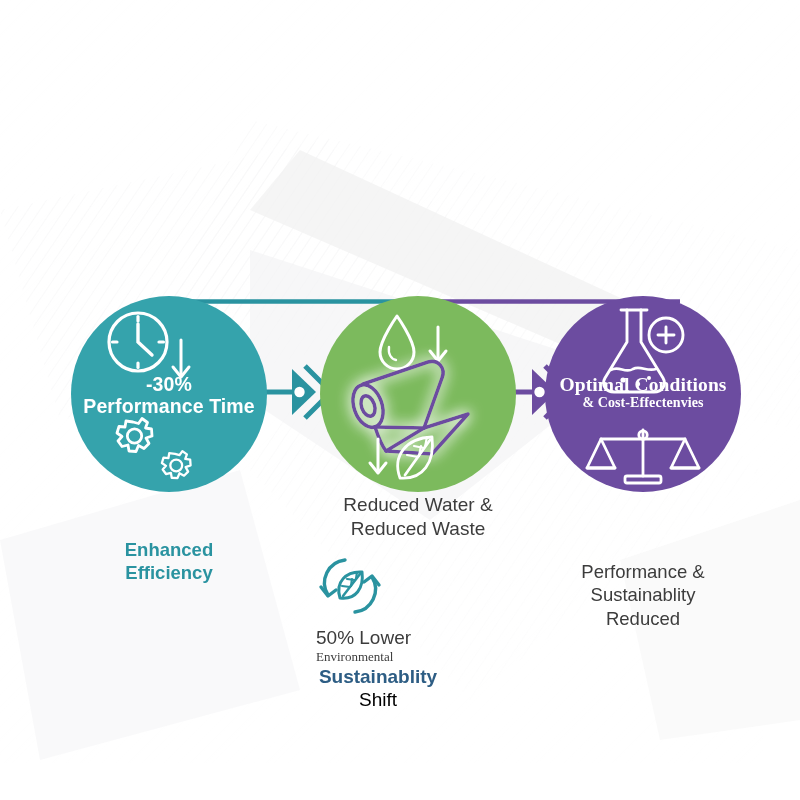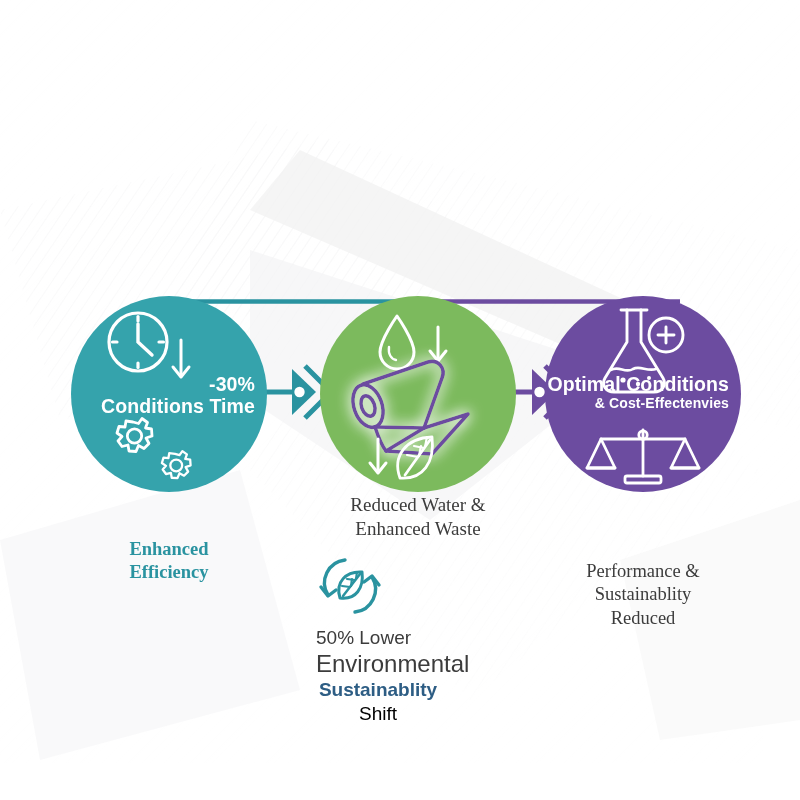--- a/index.html
+++ b/index.html
@@ -45,34 +45,33 @@
   .node-purple { background: #6c4ca0; }
 
   .node-inner {
     position: absolute;
     inset: 0;
   }
 
   .node-text {
     position: absolute;
     left: 0;
-    right: 12px;
-    text-align: right;
+    right: 0;
+    text-align: center;
     color: #ffffff;
     font-weight: 600;
     letter-spacing: 0.1px;
     line-height: 1.18;
   }
 
   
   .caption {
     position: absolute;
     text-align: center;
     line-height: 1.26;
-    font-family: Liberation Serif, serif;
   }
   .cap-teal  { color: #2a93a0; font-weight: 600; text-align: center; }
   .cap-dark  { color: #3c3c3c; font-weight: 400; }
 
   .sust-row {
     position: absolute;
     display: flex;
     align-items: flex-start;
     flex-direction: column;
   }
@@ -172,21 +171,21 @@
         <g transform="translate(104,176) scale(0.82)">
           <path d="M 0,-22 L 5.5,-20.5 L 9,-25.5 L 14.5,-21.5 L 12.5,-16 L 18.5,-15 L 19,-8 L 13,-6
                    L 16,-0.5 L 11,4.5 L 5.5,1.5 L 3,7.5 L -4,7 L -5,1 L -11,2.5 L -15,-3 L -11,-7.5
                    L -16,-11 L -14,-17.5 L -8,-17 L -7,-23 Z"></path>
           <circle cx="1.5" cy="-8" r="7.2"></circle>
         </g>
       </g>
     </svg>
 
     <div class="node-text" style="top:77px; font-size:19.5px;">-30%</div>
-    <div class="node-text" style="top:99px; font-size:19.5px;">Conditions Time</div>
+    <div class="node-text" style="top:99px; font-size:19.5px;">Performance Time</div>
   </div>
 
   <div class="node node-green" style="left:320px; top:296px; width:196px; height:196px;">
 
     <svg class="node-inner" viewBox="0 0 196 196" aria-hidden="true">
       <defs>
         <filter id="rollglow" x="-45%" y="-45%" width="190%" height="190%">
           <feGaussianBlur stdDeviation="7" result="b"></feGaussianBlur>
           <feFlood flood-color="#ffffff" flood-opacity="0.95"></feFlood>
           <feComposite in2="b" operator="in" result="g"></feComposite>
@@ -226,21 +225,21 @@
         <path d="M 80 182 C 72 160 86 142 112 141 C 115 166 103 184 80 182 Z"></path>
         <path d="M 110 144 L 85 179"></path>
         <path d="M 104 152 L 94 150" stroke-width="2.2"></path>
         <path d="M 98 161 L 87 159" stroke-width="2.2"></path>
         <path d="M 105 151 L 107 141" stroke-width="2.2"></path>
         <path d="M 99 160 L 101 150" stroke-width="2.2"></path>
       </g>
     </svg>
   </div>
 
-  <div class="node node-purple" style="left:545px; top:296px; width:196px; height:196px;">
+  <div class="node node-purple" style="left:545px; top:296px; width:196px; height:196px;font-family:Liberation Serif, serif;">
 
     <svg class="node-inner" viewBox="0 0 196 196" aria-hidden="true">
 
       <g stroke="#ffffff" stroke-width="2.9" fill="none" stroke-linejoin="round" stroke-linecap="round">
         <line x1="76" y1="14" x2="102" y2="14"></line>
         <path d="M 82 14 L 82 46 L 60 82 C 56 89 61 96 69 96 L 109 96 C 117 96 122 89 118 82 L 96 46 L 96 14"></path>
         <path d="M 66 74 C 74 69 80 78 88 73 C 95 69 102 76 111 73" stroke-width="2.6"></path>
         <circle cx="78" cy="84" r="2.6" fill="#ffffff" stroke="none"></circle>
         <circle cx="93" cy="88" r="2.2" fill="#ffffff" stroke="none"></circle>
         <circle cx="104" cy="82" r="2" fill="#ffffff" stroke="none"></circle>
@@ -265,21 +264,21 @@
     <div class="node-text" style="top:99px; font-size:14px;">&amp; Cost-Effectenvies</div>
   </div>
 
   <div class="caption cap-teal" style="left:71px; top:538px; width:196px; font-size:18.5px;">
     <div>Enhanced</div>
     <div>Efficiency</div>
   </div>
 
   <div class="caption cap-dark" style="left:310px; top:493px; width:216px; font-size:19px;">
     <div>Reduced Water &amp;</div>
-    <div>Enhanced Waste</div>
+    <div>Reduced Waste</div>
   </div>
 
   <div class="caption cap-dark" style="left:545px; top:560px; width:196px; font-size:18.5px;">
     <div>Performance &amp;</div>
     <div>Sustainablity</div>
     <div>Reduced</div>
   </div>
 
   <div class="sust-row" style="left:312px; top:548px;">
 
@@ -294,19 +293,19 @@
         <path d="M 48 26 L 31 48" stroke-width="2.5"></path>
         <path d="M 43 32 L 35 31" stroke-width="2.2"></path>
         <path d="M 38 39 L 30 38" stroke-width="2.2"></path>
         <path d="M 44 31 L 45 24" stroke-width="2.2"></path>
         <path d="M 39 38 L 40 31" stroke-width="2.2"></path>
       </g>
     </svg>
 
     <div class="sust-text" style="margin-left:4px; margin-top:2px; text-align:left;">
       <div class="l1" style="font-size:19px;">50% Lower</div>
-      <div class="l2" style="font-size:24px;">Environmental</div>
+      <div class="l2" style="font-size:13px;font-family:Liberation Serif, serif;">Environmental</div>
       <div class="l3" style="font-size:19px; margin-left:-18px; text-align:center; width:160px;">Sustainablity</div>
       <div class="l4" style="font-size:19px; margin-left:-18px; text-align:center; width:160px; color:#000000; font-weight:400;">Shift</div>
     </div>
   </div>
 
 </div>
 
 </body></html>

